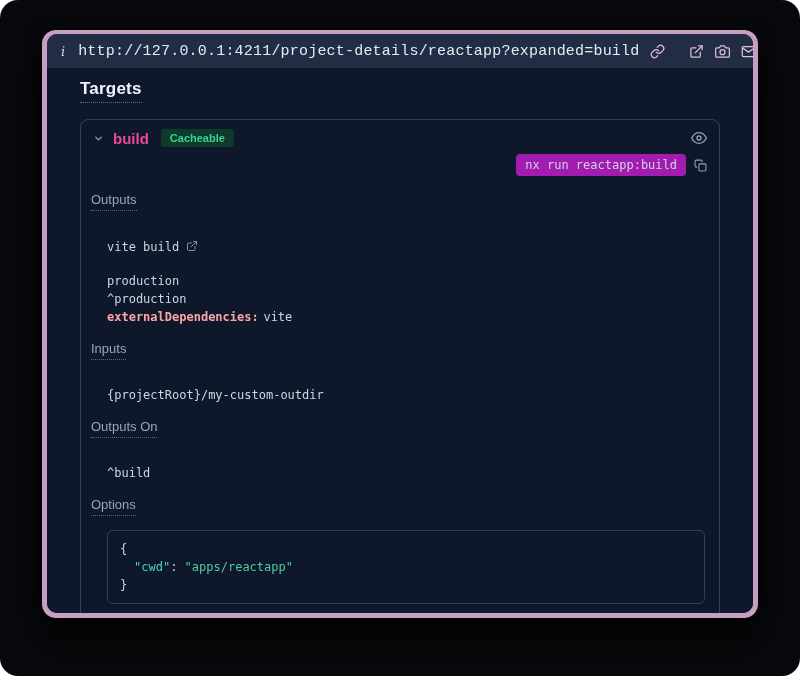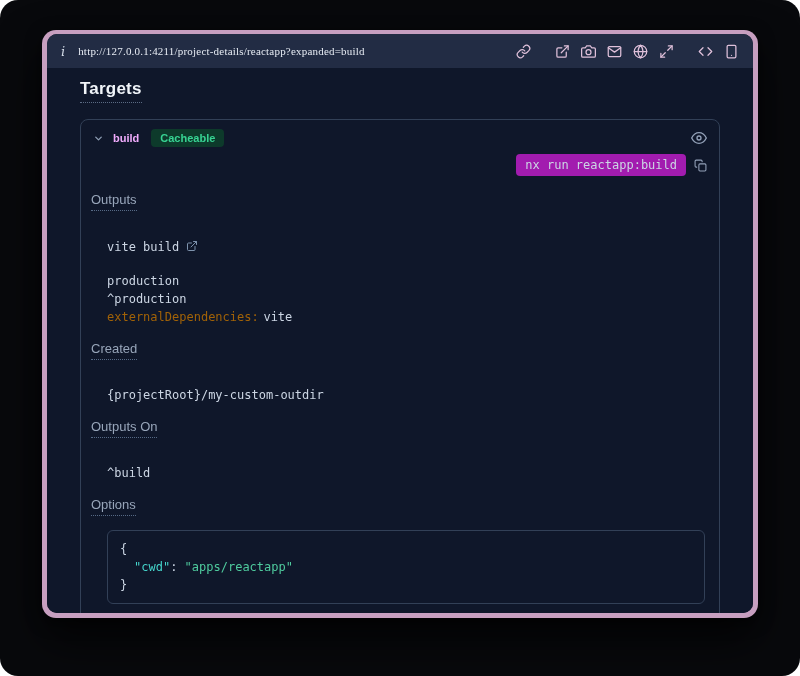--- a/index.html
+++ b/index.html
@@ -38,22 +38,22 @@
     display:flex; align-items:center;
     padding:0 14px;
   }
   .info-glyph {
     font-family:"DejaVu Serif", serif;
     font-style:italic;
     color:#d2dae6; font-size:13px;
     margin-right:13px;
   }
   .url {
-    font-family:Liberation Serif, serif;
-    font-size:11px; color:#e6ebf3; letter-spacing:.2px;
+    font-family:Liberation Mono, monospace;
+    font-size:15px; color:#e6ebf3; letter-spacing:.2px;
     white-space:nowrap;
   }
   .tb-spacer { flex:1; }
   .tb-icon {
     width:15px; height:15px;
     color:#dfc0da;
     display:inline-flex; align-items:center; justify-content:center;
     margin-left:11px;
     flex:0 0 auto;
   }
@@ -80,21 +80,21 @@
     margin-top:16px;
     background:#0f172a;
   }
   .card-header {
     display:flex; align-items:center; gap:9px;
     padding:9px 12px 5px;
     cursor:pointer;
   }
   .chev { color:#8c9cb2; width:11px; height:11px; display:inline-flex; }
   .chev svg { width:11px; height:11px; }
-  .target-name { font-size:11px; font-weight:700; color:#f0abfc; }
+  .target-name { font-size:15px; font-weight:700; color:#ec4899; }
   .badge {
     background:#0d3a2b; color:#37d393;
     font-size:11px; font-weight:600;
     padding:3px 9px; border-radius:4px; margin-left:3px;
   }
   .eye { margin-left:auto; color:#93a1b8; width:16px; height:16px; display:inline-flex; cursor:pointer; }
   .eye svg { width:16px; height:16px; }
   .card-subheader {
     display:flex; align-items:center;
     padding:2px 12px 8px 32px;
@@ -118,21 +118,21 @@
     display:inline-block;
     color:#98a6ba; font-size:13px; font-weight:500;
     border-bottom:1px dotted #566a86;
     padding-bottom:3px;
     margin:15px 0 10px;
   }
   .sec-label.first { margin-top:8px; }
   .mono { font-family:"DejaVu Sans Mono", monospace; font-size:12px; color:#ccd6e4; }
   .sec-content { padding-left:16px;margin-top:16px; }
   .line { line-height:18px; white-space:nowrap; }
-  .bold-key { font-weight:400; color:#a16207;text-align:right; }
+  .bold-key { font-weight:700; color:#fca5a5;text-align:right; }
   .dep-val { margin-left:.65ch; }
   .ext-ic { color:#7e93ad; margin-left:7px; width:12px; height:12px; display:inline-flex; vertical-align:-1px; cursor:pointer; }
   .ext-ic svg { width:12px; height:12px; }
   .code-box {
     border:1px solid #324057;
     border-radius:6px;
     margin:4px 4px 4px 16px;
     padding:9px 12px;
   }
   .code-line { line-height:18px; white-space:pre; }
@@ -251,21 +251,21 @@
                   </svg>
               </span>
             </div>
 
             <div class="sec-content">
               <div class="mono line">production</div>
               <div class="mono line">^production</div>
               <div class="mono line"><span class="bold-key">externalDependencies:</span><span class="dep-val">vite</span></div>
             </div>
 
-            <div><span class="sec-label">Created</span></div>
+            <div><span class="sec-label">Inputs</span></div>
             <div class="sec-content">
               <div class="mono line">{projectRoot}/my-custom-outdir</div>
             </div>
 
             <div><span class="sec-label">Outputs On</span></div>
             <div class="sec-content">
               <div class="mono line">^build</div>
             </div>
 
             <div><span class="sec-label">Options</span></div>

